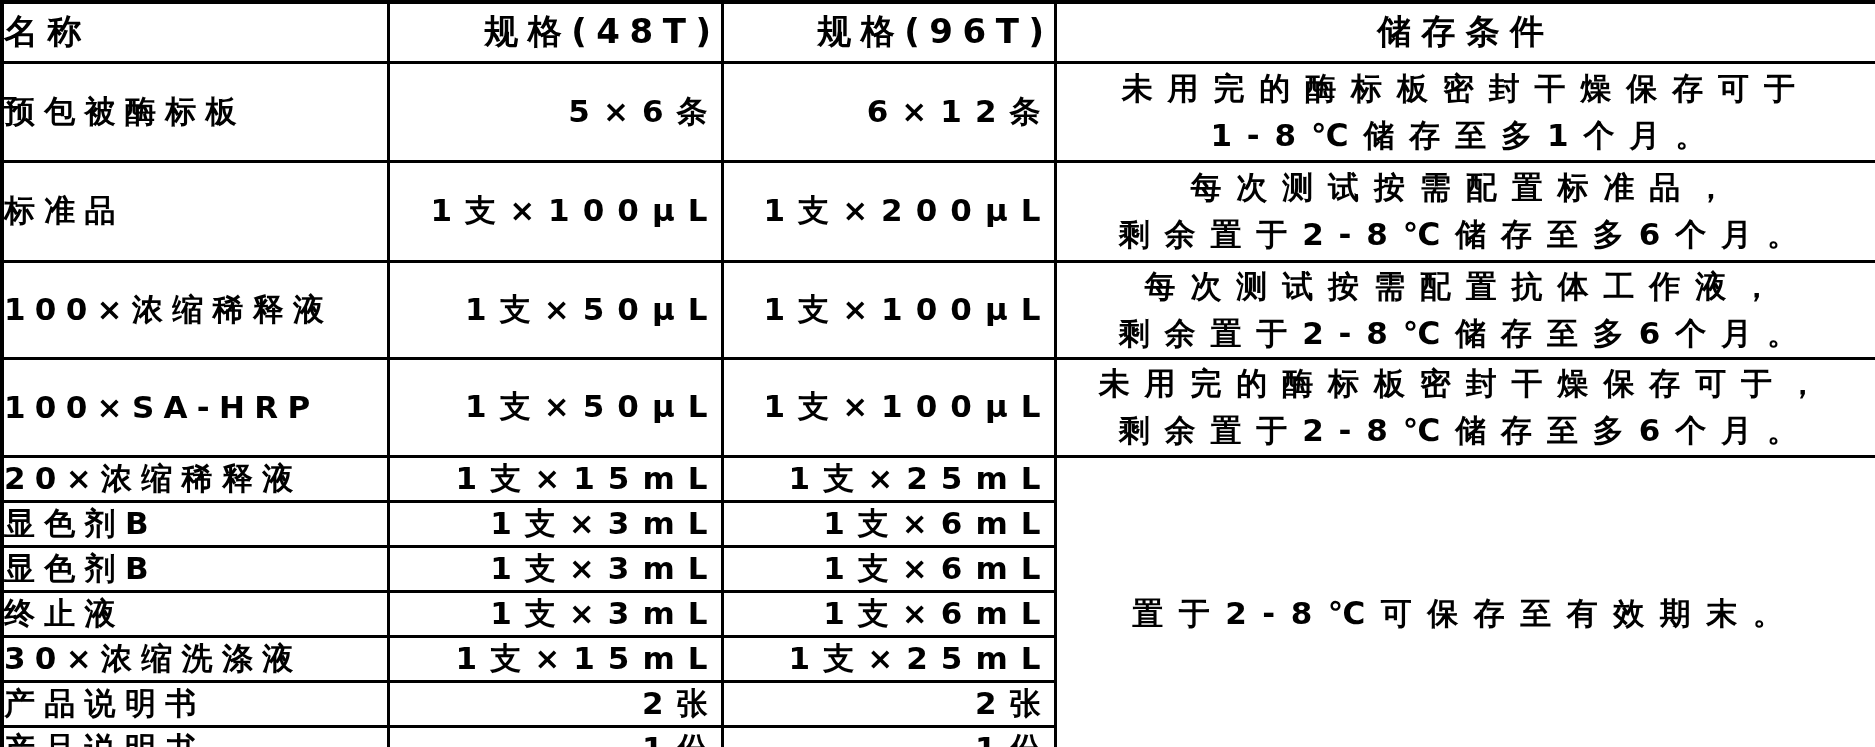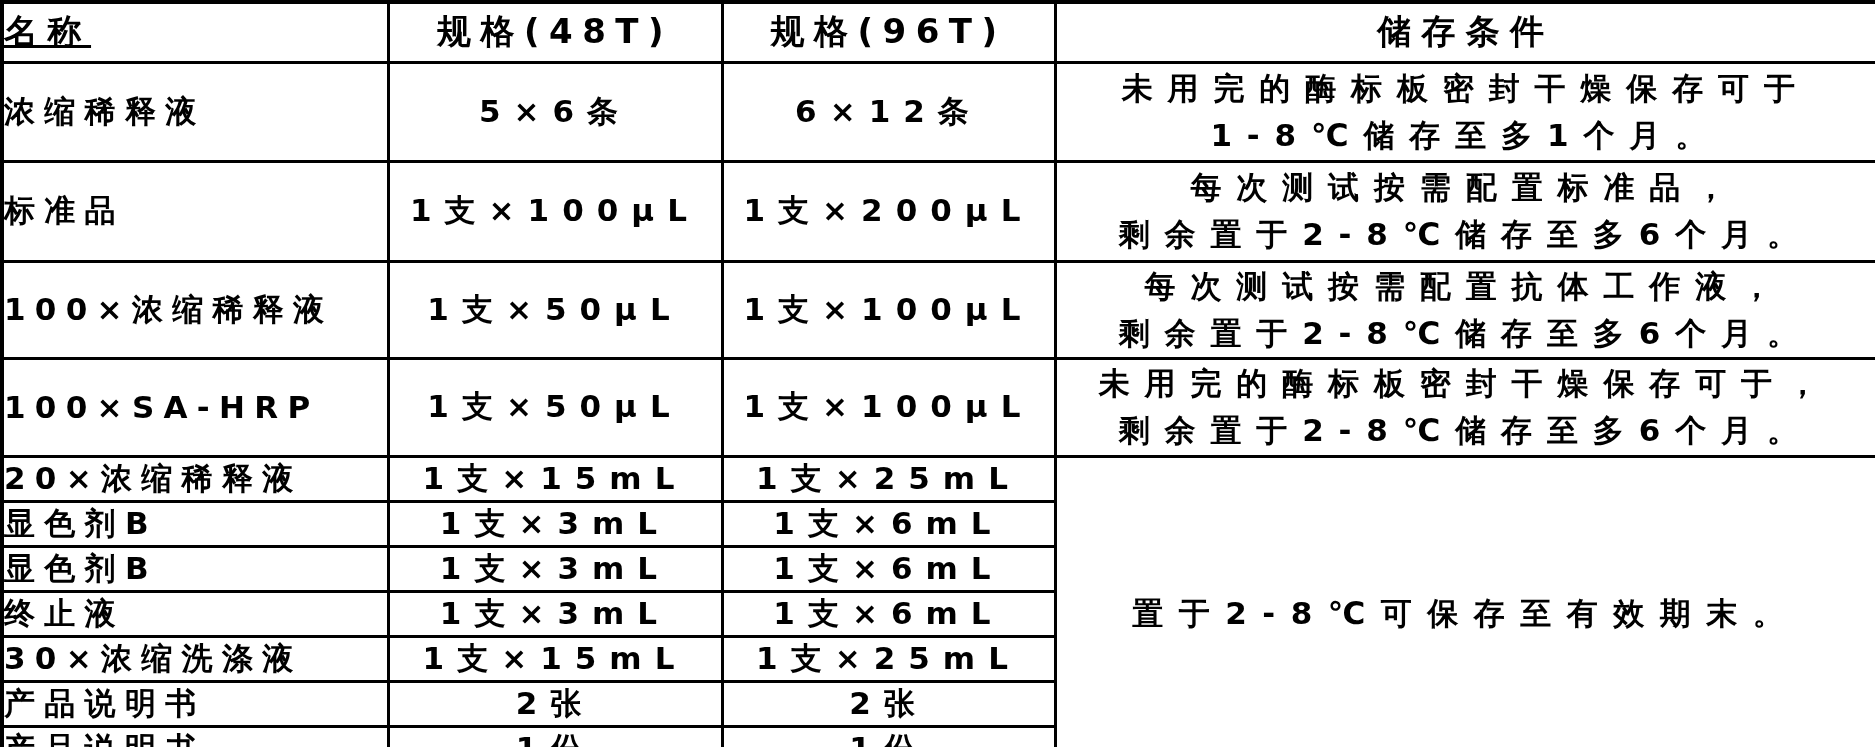--- a/index.html
+++ b/index.html
@@ -32,32 +32,32 @@
     white-space: nowrap;
   }
   
   .c-name {
     text-align: left;
     padding-left: 14px;
     font-size: 31px;
     letter-spacing: 0.30em;
   }
   .c-spec {
-    text-align: center;
+    text-align: right;
     padding-left: 24px;
     font-size: 31px;
     letter-spacing: 0.42em;
   }
   .c-storage {
     text-align: center;
     font-size: 31px;
     letter-spacing: 0.48em;
   }
   
-  th.c-name   { font-size: 34px; letter-spacing: 0.28em; text-decoration: underline; }
+  th.c-name   { font-size: 34px; letter-spacing: 0.28em; }
   th.c-spec   { font-size: 34px; letter-spacing: 0.28em; }
   th.c-storage{ font-size: 34px; letter-spacing: 0.30em; }
   
   .h-hdr { height: 60px; }
   .h-r1  { height: 99px; }
   .h-r2  { height: 100px; }
   .h-r3  { height: 95px; }
   .h-r4  { height: 98px; }
   .h-s   { height: 42px; }
   .h-sl  { height: 43px; }
@@ -78,21 +78,21 @@
 
   <tbody>
       <tr class="h-hdr">
     <th class="c-name">名称</th>
     <th class="c-spec">规格(48T)</th>
     <th class="c-spec">规格(96T)</th>
     <th class="c-storage">储存条件</th>
   </tr>
 
   <tr class="h-r1">
-    <td class="c-name">浓缩稀释液</td>
+    <td class="c-name">预包被酶标板</td>
     <td class="c-spec">5×6条</td>
     <td class="c-spec">6×12条</td>
     <td class="c-storage">
       <span class="sl">未用完的酶标板密封干燥保存可于</span>
       <span class="sl">1-8℃储存至多1个月。</span>
     </td>
   </tr>
 
   <tr class="h-r2">
     <td class="c-name">标准品</td>

